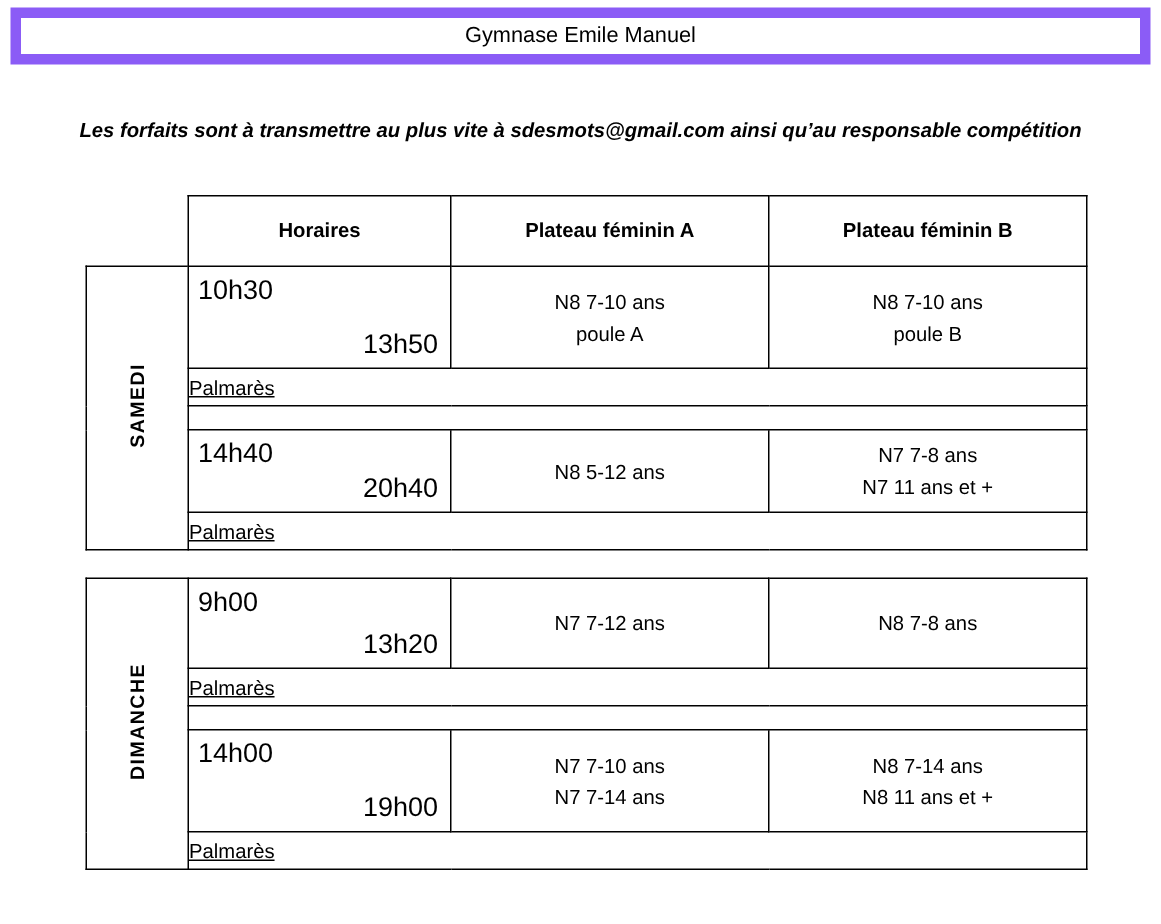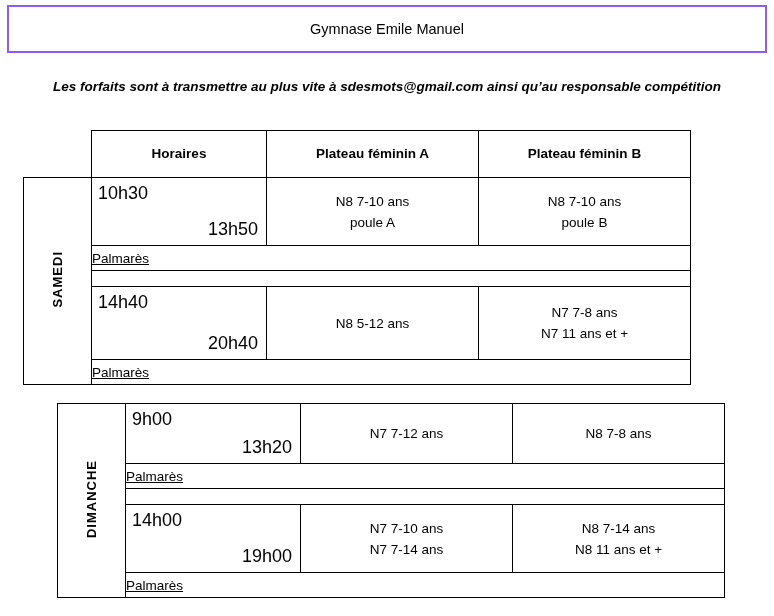--- a/index.html
+++ b/index.html
@@ -15,22 +15,22 @@
     position: relative;
     overflow: hidden;
   }
 
   
   .venue-box {
     position: absolute;
     left: 7px;
     top: 5px;
     width: 760px;
-    height: 48px;
-    border: 2px solid #8b5cf6;
+    height: 38px;
+    border: 7px solid #8b5cf6;
     box-sizing: border-box;
     display: flex;
     flex-direction: column;
     align-items: center;
     justify-content: center;
   }
   .venue-line {
     font-size: 14.5px;
     line-height: 21px;
     text-align: center;
@@ -138,98 +138,98 @@
 
 <div class="venue-box">
   <div class="venue-line">Gymnase Emile Manuel</div>
 </div>
 
 <div class="notice">
   <div>Les forfaits sont à transmettre au plus vite à sdesmots@gmail.com ainsi qu’au responsable compétition</div>
 </div>
 
 <div class="sched">
-
-  <table class="grid" style="margin-left:23px;">
-    <colgroup>
-      <col class="c-day">
-        <col class="c-hours">
-        <col class="c-plata">
-        <col class="c-platb">
-    </colgroup>
-    <tbody>
-
-      <tr>
-        <td class="hdr-blank"></td>
-        <td class="hdr-cell">Horaires</td>
-        <td class="hdr-cell">
-          <span class="ln">Plateau féminin</span>
-          <span class="ln">A</span>
-        </td>
-        <td class="hdr-cell">
-          <span class="ln">Plateau féminin</span>
-          <span class="ln">B</span>
-        </td>
-      </tr>
-
-      <tr>
-        <td class="day-cell" rowspan="5">
-          <span class="day-label">SAMEDI</span>
-        </td>
-        <td class="hours-cell" style="height:68px;">
-          <span class="hours-start">10h30</span>
-          <span class="hours-end">13h50</span>
-        </td>
-        <td class="plateau-cell">
-          <span class="ln">N8   7-10 ans</span>
-          <span class="ln">poule A</span>
-        </td>
-        <td class="plateau-cell">
-          <span class="ln">N8   7-10 ans</span>
-          <span class="ln">poule B</span>
-        </td>
-      </tr>
-      <tr>
-        <td class="palmares-cell" colspan="3">Palmarès</td>
-      </tr>
-      <tr class="spacer-row">
-        <td colspan="3"></td>
-      </tr>
-
-      <tr>
-        <td class="hours-cell" style="height:73px;">
-          <span class="hours-start">14h40</span>
-          <span class="hours-end">20h40</span>
-        </td>
-        <td class="plateau-cell">
-          <span class="ln">N8   5-12 ans</span>
-        </td>
-        <td class="plateau-cell">
-          <span class="ln">N7   7-8 ans</span>
-          <span class="ln">N7   11 ans et +</span>
-        </td>
-      </tr>
-      <tr>
-        <td class="palmares-cell" colspan="3">Palmarès</td>
-      </tr>
-    </tbody>
-  </table>
-
-  <div style="height:18px;"></div>
 
   <table class="grid" style="margin-left:57px;">
     <colgroup>
       <col class="c-day">
         <col class="c-hours">
         <col class="c-plata">
         <col class="c-platb">
     </colgroup>
     <tbody>
 
       <tr>
+        <td class="hdr-blank"></td>
+        <td class="hdr-cell">Horaires</td>
+        <td class="hdr-cell">
+          <span class="ln">Plateau féminin</span>
+          <span class="ln">A</span>
+        </td>
+        <td class="hdr-cell">
+          <span class="ln">Plateau féminin</span>
+          <span class="ln">B</span>
+        </td>
+      </tr>
+
+      <tr>
+        <td class="day-cell" rowspan="5">
+          <span class="day-label">SAMEDI</span>
+        </td>
+        <td class="hours-cell" style="height:68px;">
+          <span class="hours-start">10h30</span>
+          <span class="hours-end">13h50</span>
+        </td>
+        <td class="plateau-cell">
+          <span class="ln">N8   7-10 ans</span>
+          <span class="ln">poule A</span>
+        </td>
+        <td class="plateau-cell">
+          <span class="ln">N8   7-10 ans</span>
+          <span class="ln">poule B</span>
+        </td>
+      </tr>
+      <tr>
+        <td class="palmares-cell" colspan="3">Palmarès</td>
+      </tr>
+      <tr class="spacer-row">
+        <td colspan="3"></td>
+      </tr>
+
+      <tr>
+        <td class="hours-cell" style="height:55px;">
+          <span class="hours-start">14h40</span>
+          <span class="hours-end">20h40</span>
+        </td>
+        <td class="plateau-cell">
+          <span class="ln">N8   5-12 ans</span>
+        </td>
+        <td class="plateau-cell">
+          <span class="ln">N7   7-8 ans</span>
+          <span class="ln">N7   11 ans et +</span>
+        </td>
+      </tr>
+      <tr>
+        <td class="palmares-cell" colspan="3">Palmarès</td>
+      </tr>
+    </tbody>
+  </table>
+
+  <div style="height:18px;"></div>
+
+  <table class="grid" style="margin-left:57px;">
+    <colgroup>
+      <col class="c-day">
+        <col class="c-hours">
+        <col class="c-plata">
+        <col class="c-platb">
+    </colgroup>
+    <tbody>
+
+      <tr>
         <td class="day-cell" rowspan="5">
           <span class="day-label">DIMANCHE</span>
         </td>
         <td class="hours-cell" style="height:60px;">
           <span class="hours-start">9h00</span>
           <span class="hours-end">13h20</span>
         </td>
         <td class="plateau-cell">
           <span class="ln">N7   7-12 ans</span>
         </td>

